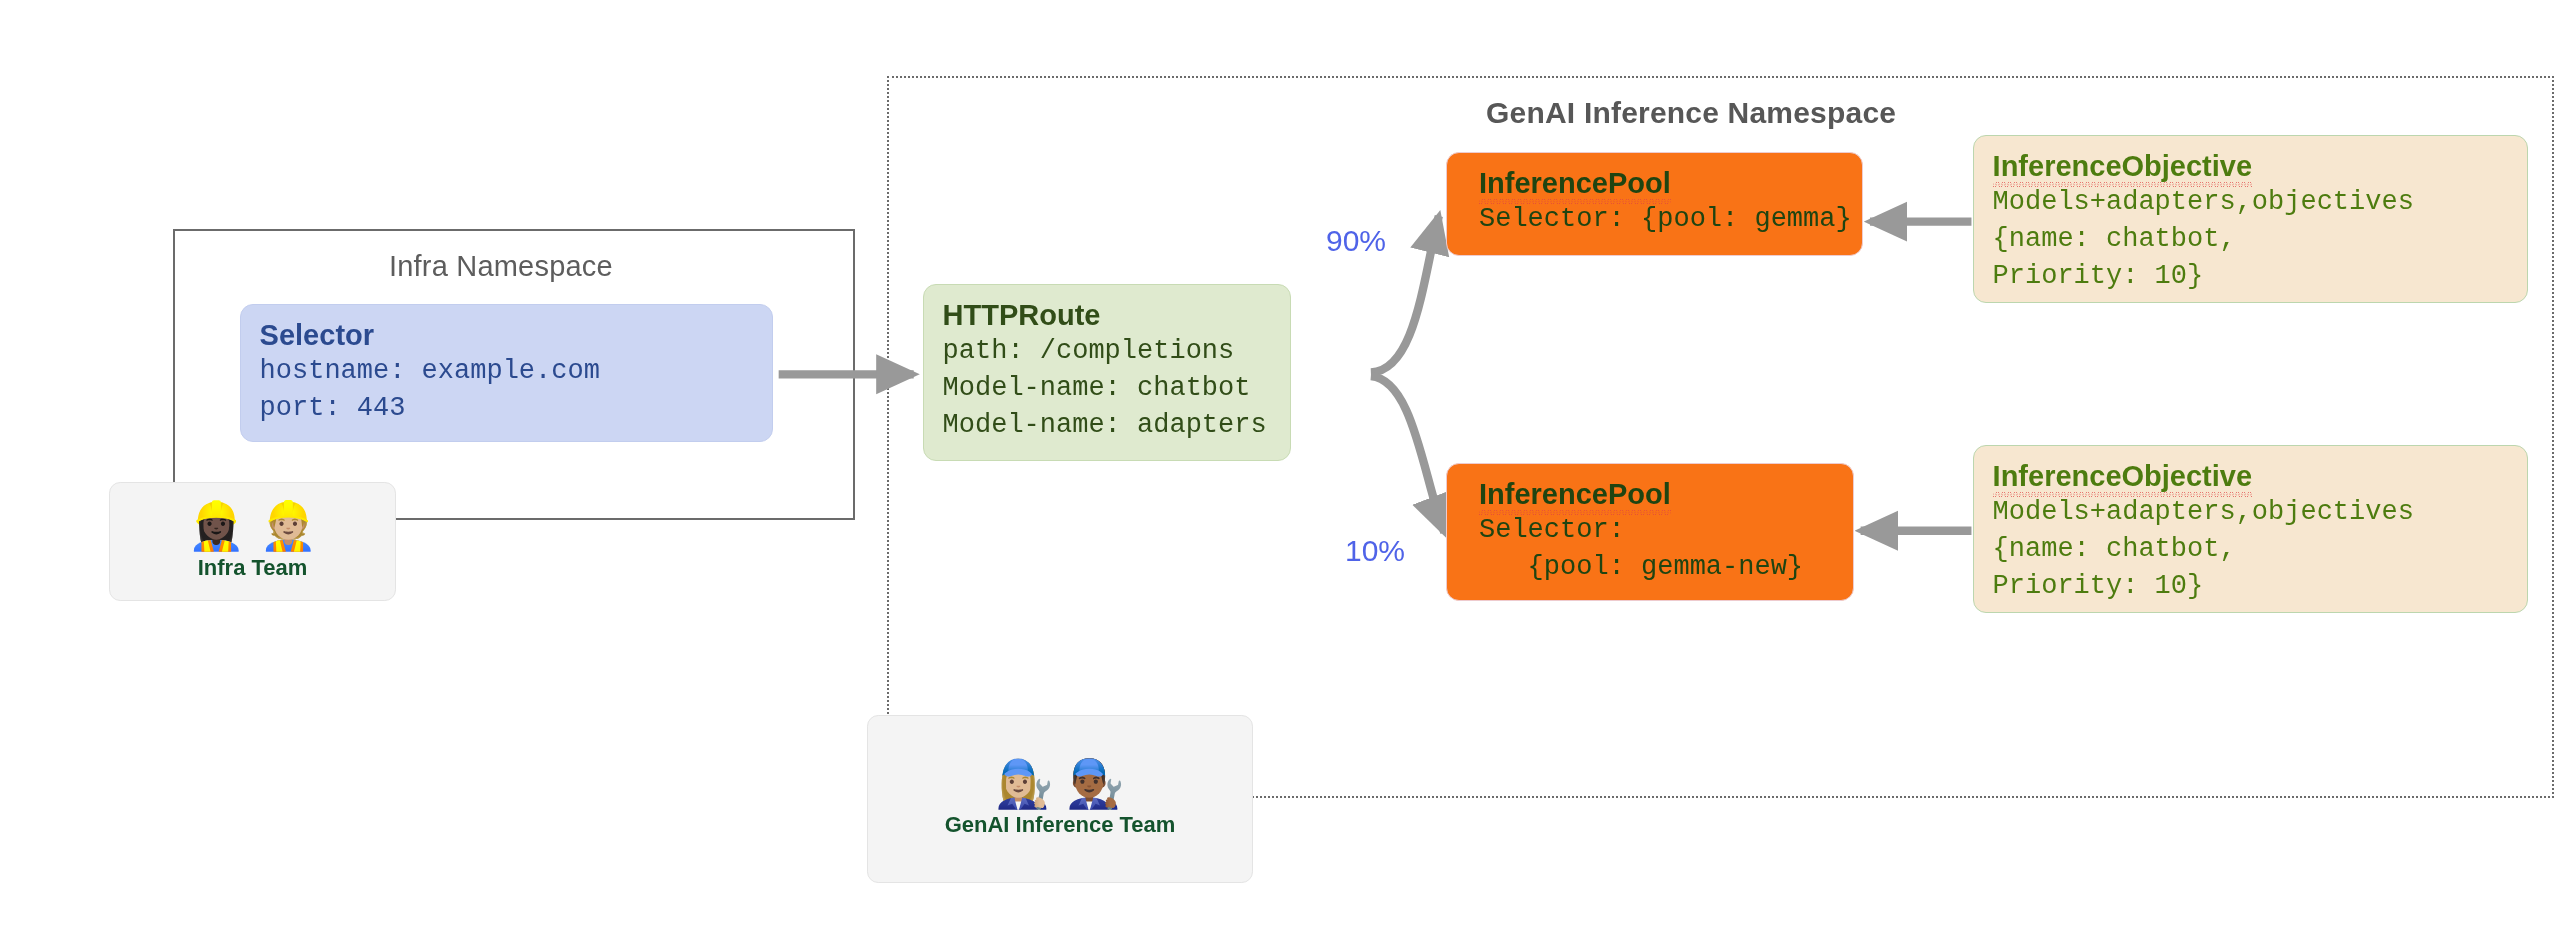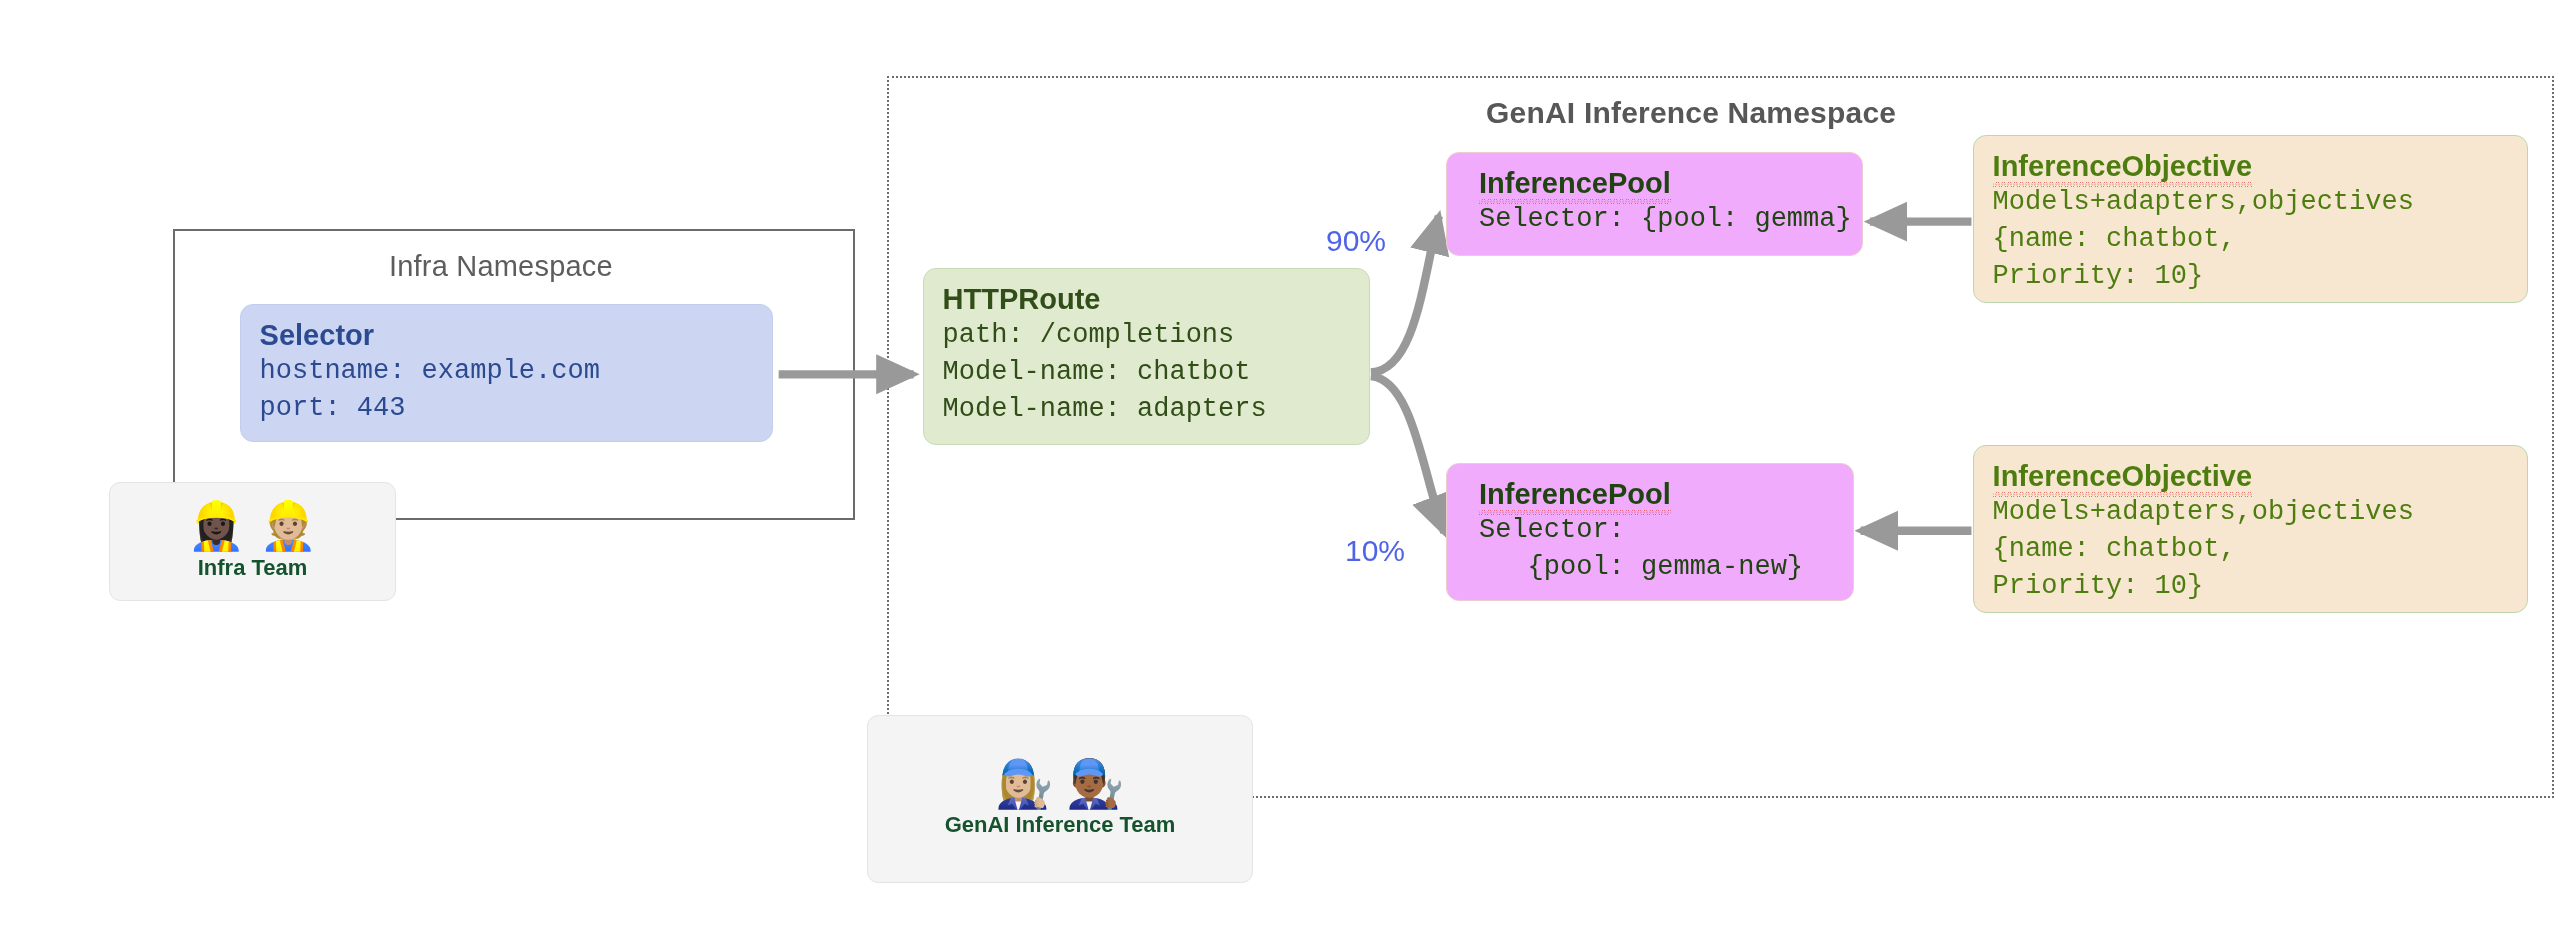--- a/index.html
+++ b/index.html
@@ -91,29 +91,29 @@
   
   .card-gateway {
     left: 240px; top: 304px;
     width: 533px; height: 138px;
     background: #ccd6f3;
     border: 1.9px solid #c2cdee;
     color: #2b4a8f;
   }
   
   .card-httproute {
-    left: 923px; top: 268px;
-    width: 447px; height: 177px;
+    left: 923px; top: 284px;
+    width: 368px; height: 177px;
     background: #dfeacf;
     border: 1.9px solid #c8dbb4;
     color: #314d18;
   }
   
   .card-pool {
-    background: #f0abfc;
+    background: #f97316;
     border: 1.9px solid #eecbce;
     color: #1f4411;
     padding-left: 32px;
   }
   .card-pool-1 { left: 1446px; top: 152px; width: 417px; height: 104px; }
   .card-pool-2 { left: 1446px; top: 463px; width: 408px; height: 138px; }
   
   .card-objective {
     background: #f7e7d0;
     border: 1.9px solid #bcd6ae;

